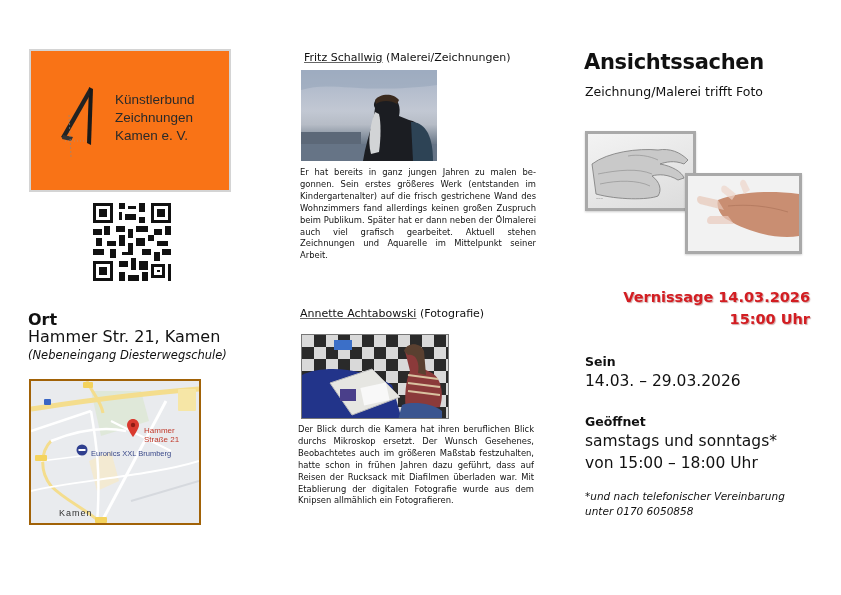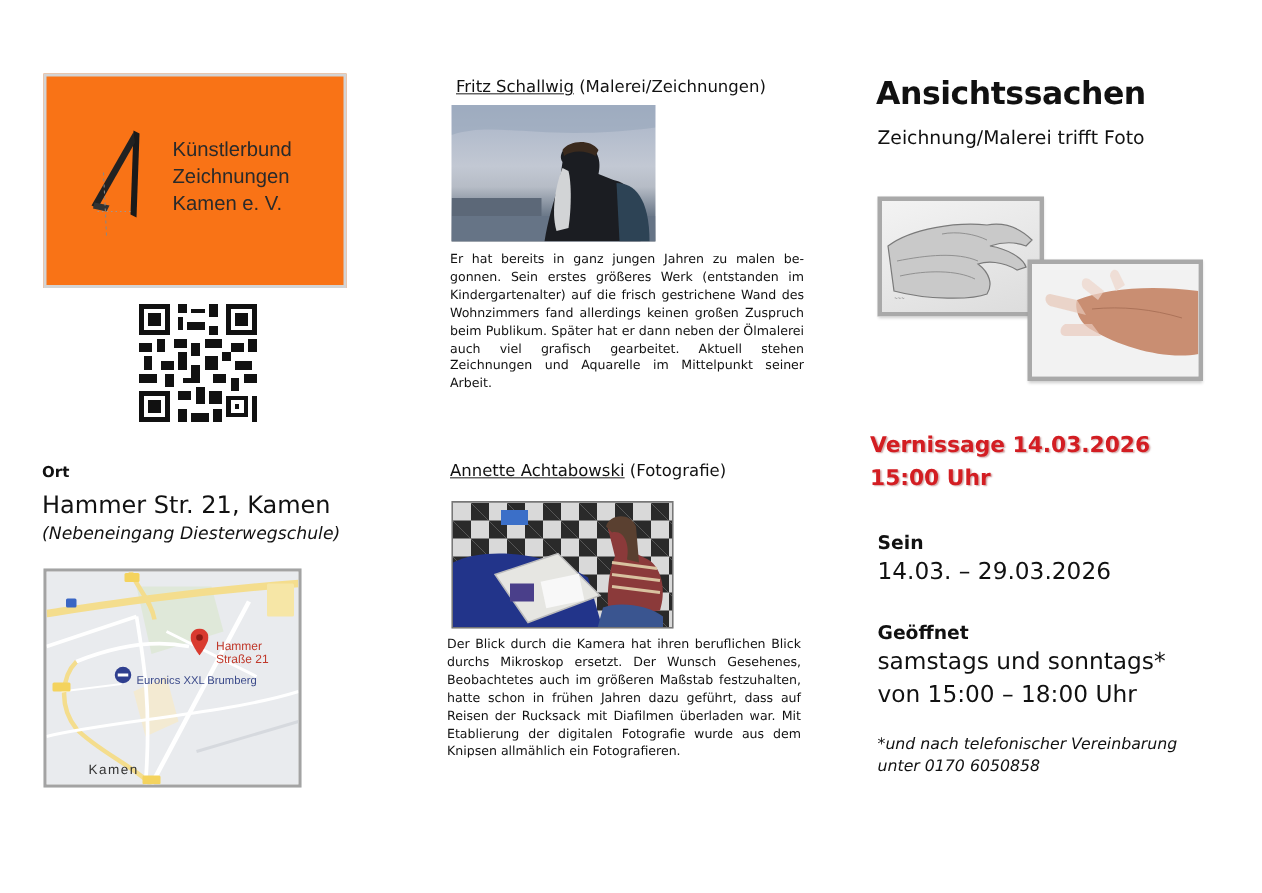--- a/index.html
+++ b/index.html
@@ -13,27 +13,27 @@
       left: 29px; top: 49px; width: 202px; height: 143px;
       border: 2px solid #d4d4d4; background: #f97316;
     }
     .logo-mark { left: 28px; top: 34px; width: 40px; height: 78px; }
     .logo-text {
       left: 84px; top: 40px; font-family: "Liberation Sans", sans-serif;
       font-size: 13.5px; line-height: 18px; color: #2a2a2a;
     }
     .qr { left: 90px; top: 200px; width: 84px; height: 84px; background: #fff; }
 
-    .ort-label { left: 28px; top: 310px; font-size: 10px; font-weight: bold; }
+    .ort-label { left: 28px; top: 310px; font-size: 16px; font-weight: bold; }
     .ort-address { left: 28px; top: 327px; font-size: 16px; }
     .ort-note { left: 28px; top: 348px; font-size: 11.5px; font-style: italic; }
 
     .map {
       left: 29px; top: 379px; width: 172px; height: 146px;
-      border: 2px solid #a3a3a3; background: #eceef0; overflow: hidden;
+      border: 2px solid #a16207; background: #eceef0; overflow: hidden;
     }
     .map svg { display: block; }
     .map-label { position: absolute; font-family: "Liberation Sans", sans-serif; }
     .pin-label { left: 113px; top: 45px; font-size: 8px; color: #c0392b; }
     .euronics-label { left: 60px; top: 68px; font-size: 7.5px; color: #3b4a8a; }
     .kamen-label { left: 28px; top: 127px; font-size: 9px; letter-spacing: 1px; color: #333; }
 
     
     .artist-heading { font-size: 11px; color: #111; white-space: nowrap; }
     .artist-heading .name { text-decoration: underline; text-decoration-color: #666; }
@@ -70,21 +70,21 @@
       border: 3px solid #a9a9a9; background: linear-gradient(160deg, #f3f3f3, #dcdcdc);
       box-shadow: 0 1px 2px rgba(0,0,0,0.2); overflow: hidden;
     }
     .hand2 {
       left: 685px; top: 173px; width: 117px; height: 81px;
       border: 3px solid #a9a9a9; background: linear-gradient(180deg, #fbfbfb, #e8e8e8);
       box-shadow: 0 1px 2px rgba(0,0,0,0.2); overflow: hidden;
     }
 
     .vernissage {
-      left: 580px; width: 230px; text-align: left;
+      left: 580px; width: 230px; text-align: right;
       font-size: 14.5px; font-weight: bold; color: #d31d22;
       text-shadow: 1px 1px 1px rgba(120,0,0,0.35);
     }
     .vern-line1 { top: 289px; }
     .vern-line2 { top: 311px; }
 
     .info-label { left: 585px; font-size: 12.5px; font-weight: bold; }
     .info-value { left: 585px; font-size: 15.5px; }
     .dauer-label { top: 354px; }
     .dauer-value { top: 372px; }

